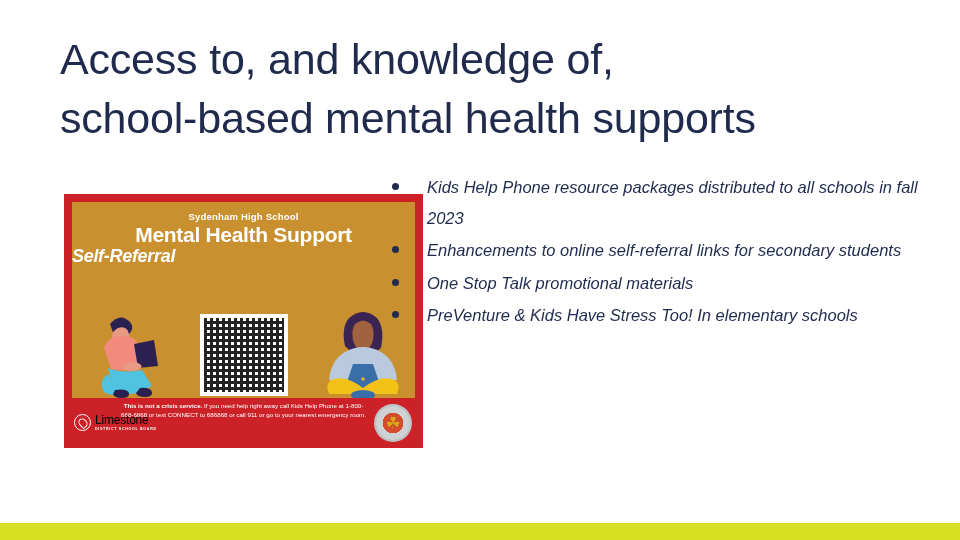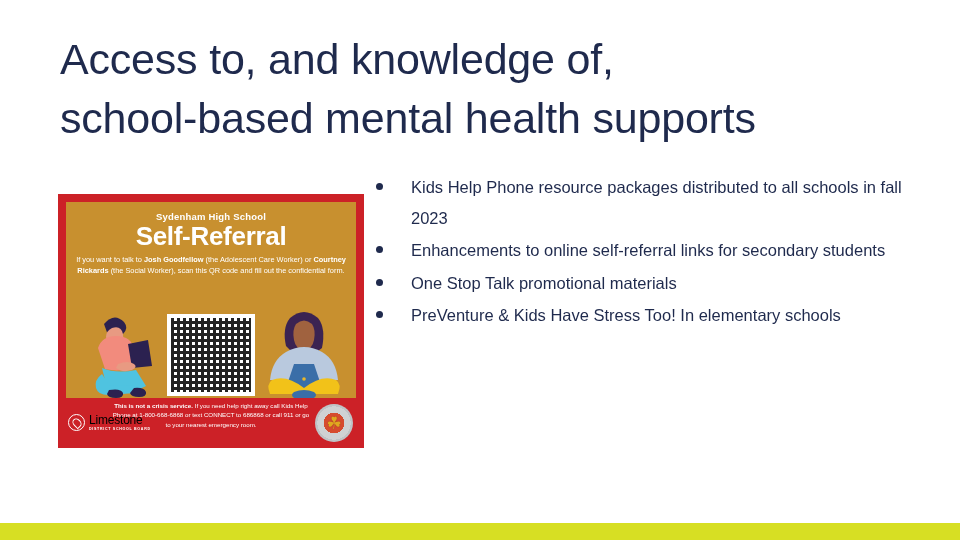--- a/index.html
+++ b/index.html
@@ -33,23 +33,24 @@
     font-size: 43px;
     line-height: 1.38;
     font-weight: 400;
     letter-spacing: -0.2px;
     white-space: pre-line;
   }
 
   
   #bullets {
     position: absolute;
-    left: 376px;
+    left: 392px;
     top: 172px;
     width: 530px;
+    font-style: italic;
   }
   .bullet-row {
     display: flex;
     align-items: flex-start;
     margin-bottom: 2px;
   }
   .bullet-dot {
     flex: 0 0 auto;
     width: 35px;
     padding-top: 11px;
@@ -66,23 +67,23 @@
     flex: 1 1 auto;
     color: #1f2a4d;
     font-size: 16.5px;
     line-height: 1.85;
     font-weight: 400;
   }
 
   
   #poster {
     position: absolute;
-    left: 58px;
+    left: 64px;
     top: 194px;
-    width: 306px;
+    width: 359px;
     height: 254px;
     background: #cc2127;
     box-sizing: border-box;
     padding: 8px;
     overflow: hidden;
   }
   #poster-inner {
     position: relative;
     width: 100%;
     height: 196px;
@@ -101,26 +102,27 @@
   .poster-h1 {
     text-align: center;
     color: #ffffff;
     font-size: 21px;
     font-weight: 700;
     line-height: 1.08;
     margin-top: 2px;
     letter-spacing: -0.3px;
   }
   .poster-h2 {
-    text-align: center;
-    color: #ffffff;
-    font-size: 26px;
+    text-align: left;
+    color: #ffffff;
+    font-size: 18px;
     font-weight: 700;
     line-height: 1.08;
     letter-spacing: -0.3px;
+    font-style: italic;
   }
   .poster-body {
     text-align: center;
     color: #ffffff;
     font-size: 7.4px;
     line-height: 1.45;
     padding: 5px 10px 0 10px;
   }
   .poster-body b { font-weight: 700; }
 
@@ -248,22 +250,22 @@
 
 <div id="slide">
 
   <div id="title">Access to, and knowledge of,
 school-based mental health supports</div>
 
   <div id="poster">
 
     <div id="poster-inner">
       <div class="poster-school">Sydenham High School</div>
+      <div class="poster-h1">Mental Health Support</div>
       <div class="poster-h2">Self-Referral</div>
-      <div class="poster-body"><span>If you want to talk to </span><b>Josh Goodfellow</b><span> (the Adolescent Care Worker) or </span><b>Courtney Rickards</b><span> (the Social Worker), scan this QR code and fill out the confidential form.</span></div>
 
       <div id="illus">
 
         <svg class="fig" id="fig-left" viewBox="0 0 72 90" preserveAspectRatio="xMidYMax meet">
           <path d="M6 86 L56 86 L56 90 L6 90 Z" fill="#c8902f"></path>
           <path d="M22 16 q10 -12 20 -2 q5 6 -1 12 l-14 4 z" fill="#2b2150"></path>
           <path d="M30 20 q9 -3 11 6 q2 9 -7 11 q-9 1 -10 -8 q0 -6 6 -9 z" fill="#e89a82"></path>
           <path d="M16 40 q4 -12 18 -12 q16 0 18 14 l3 16 q-16 7 -32 3 z" fill="#f28b7d"></path>
           <path d="M20 60 q14 6 34 2 l10 16 q-18 10 -38 6 z" fill="#4fc3e0"></path>
           <path d="M20 66 q-8 6 -6 14 q2 7 12 7 l28 -2 l-2 -8 l-24 1 z" fill="#4fc3e0"></path>

